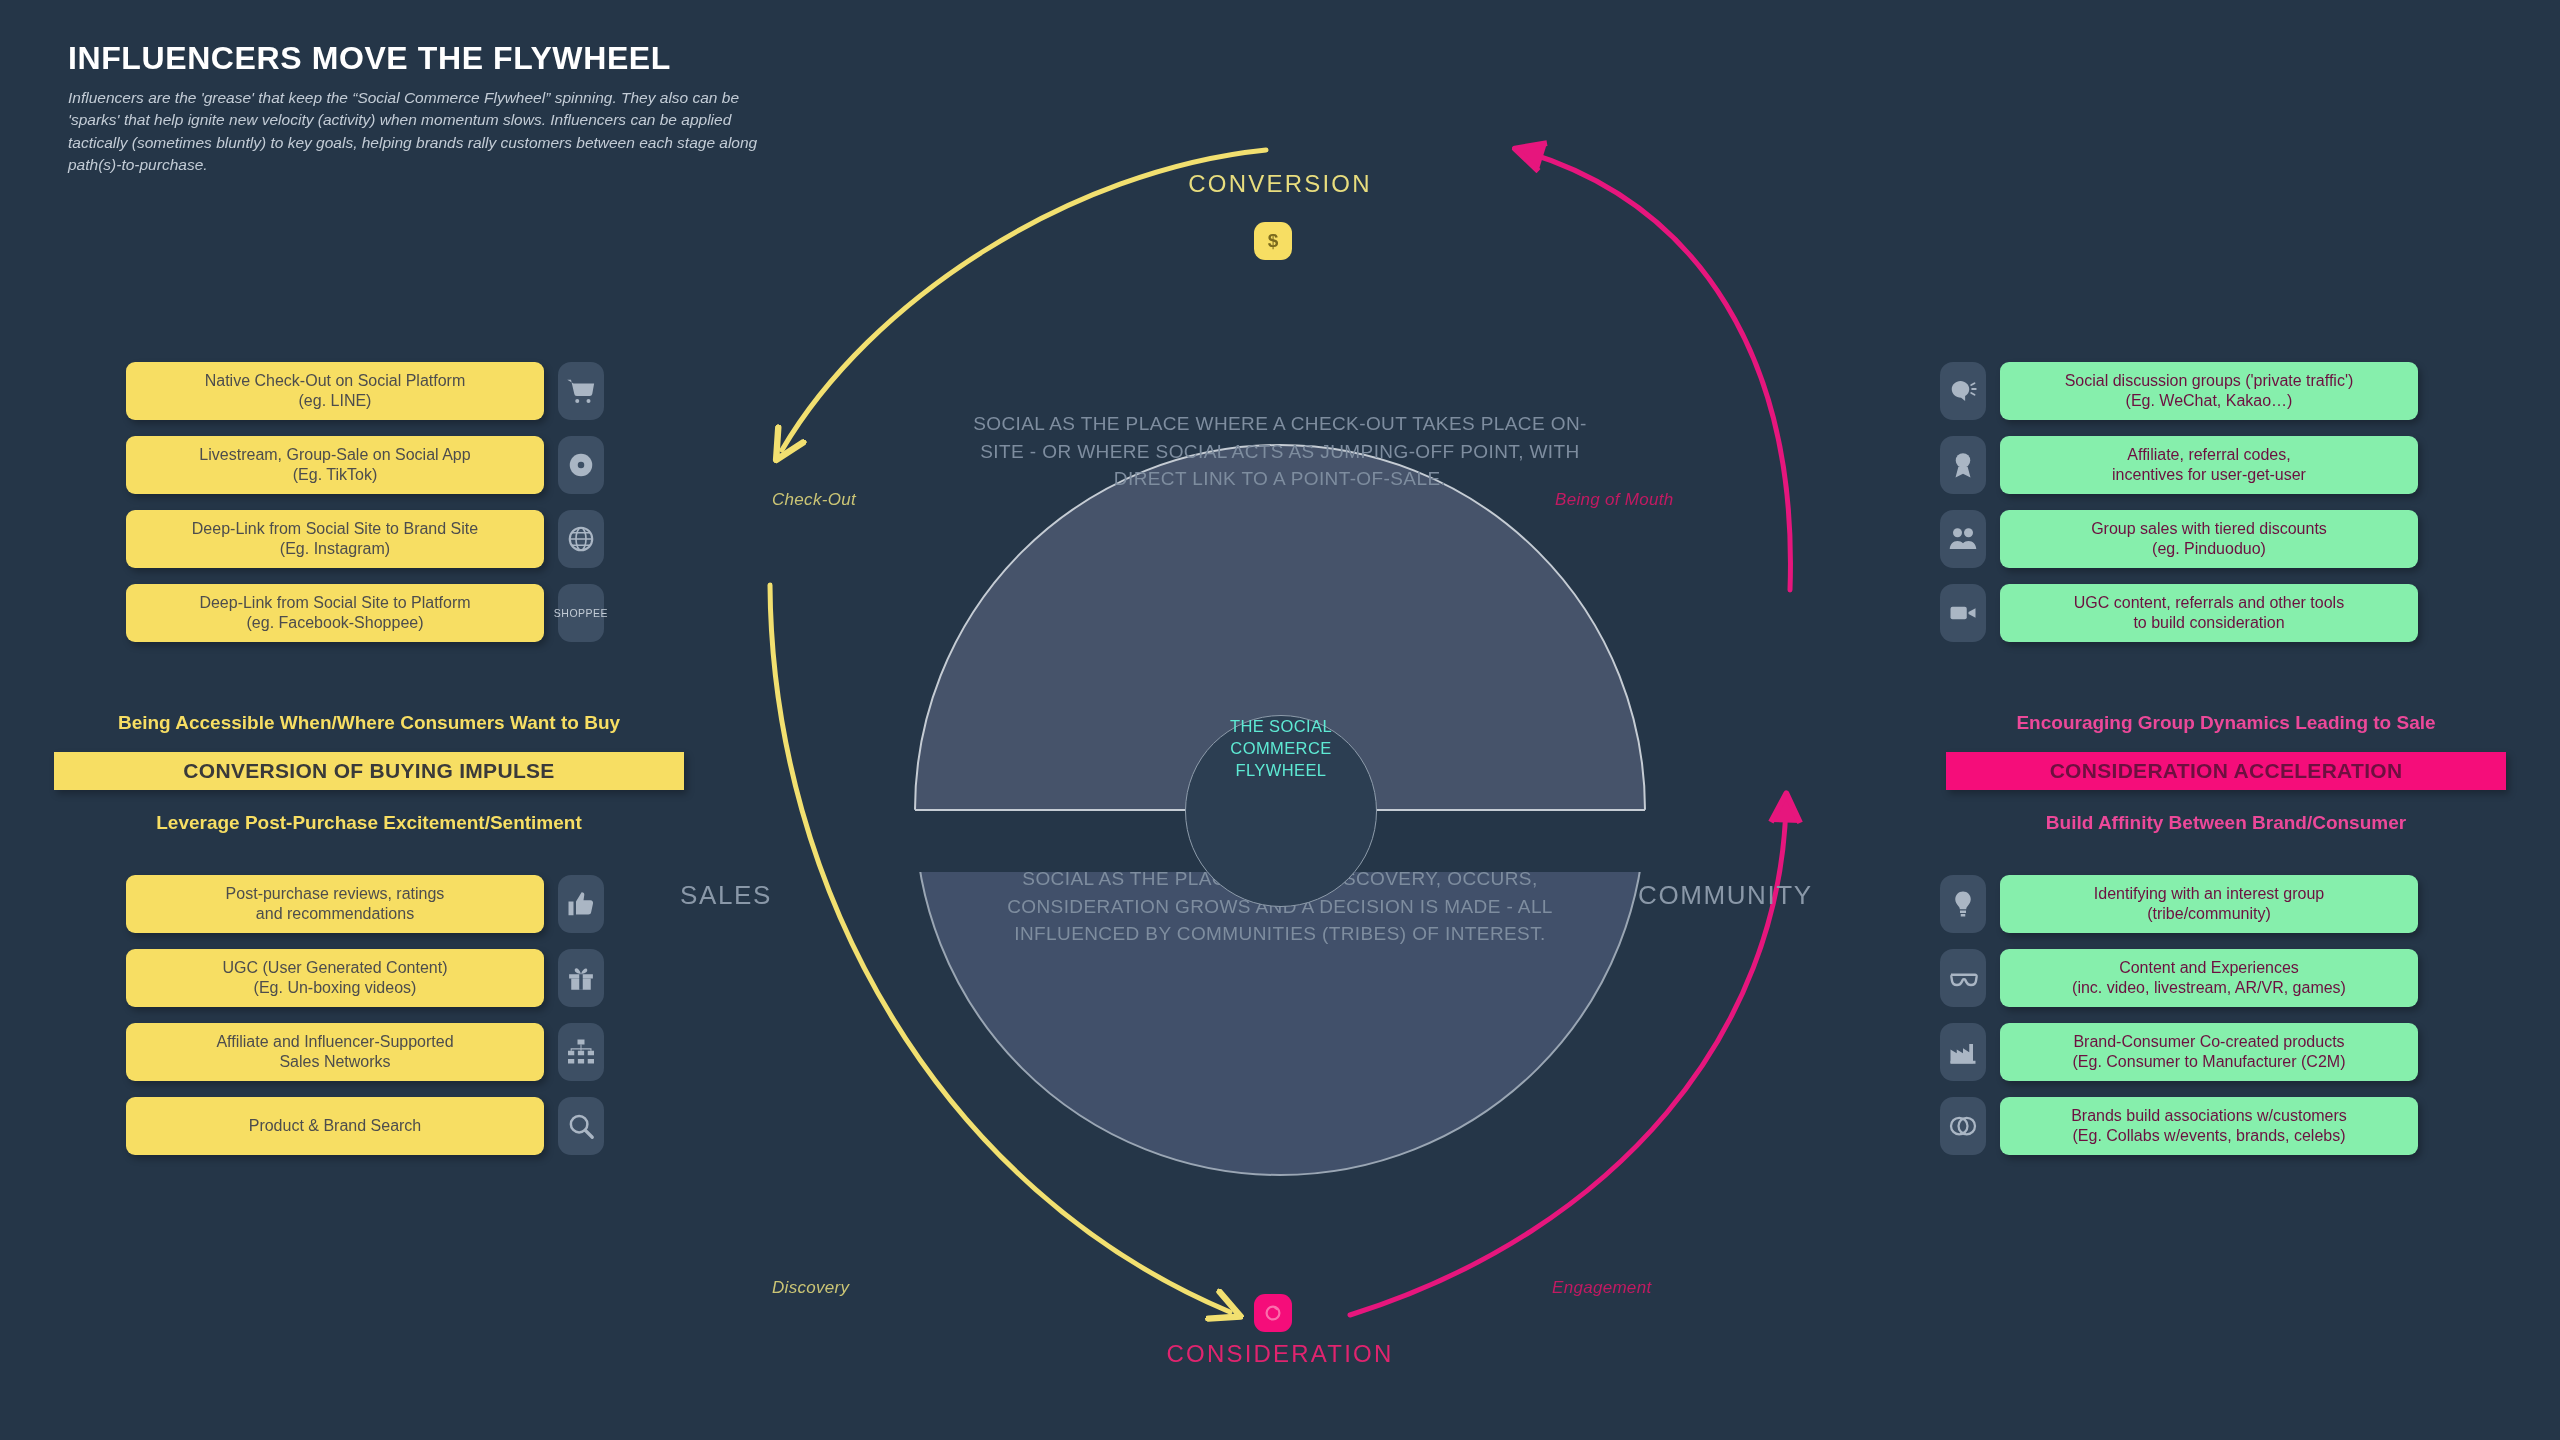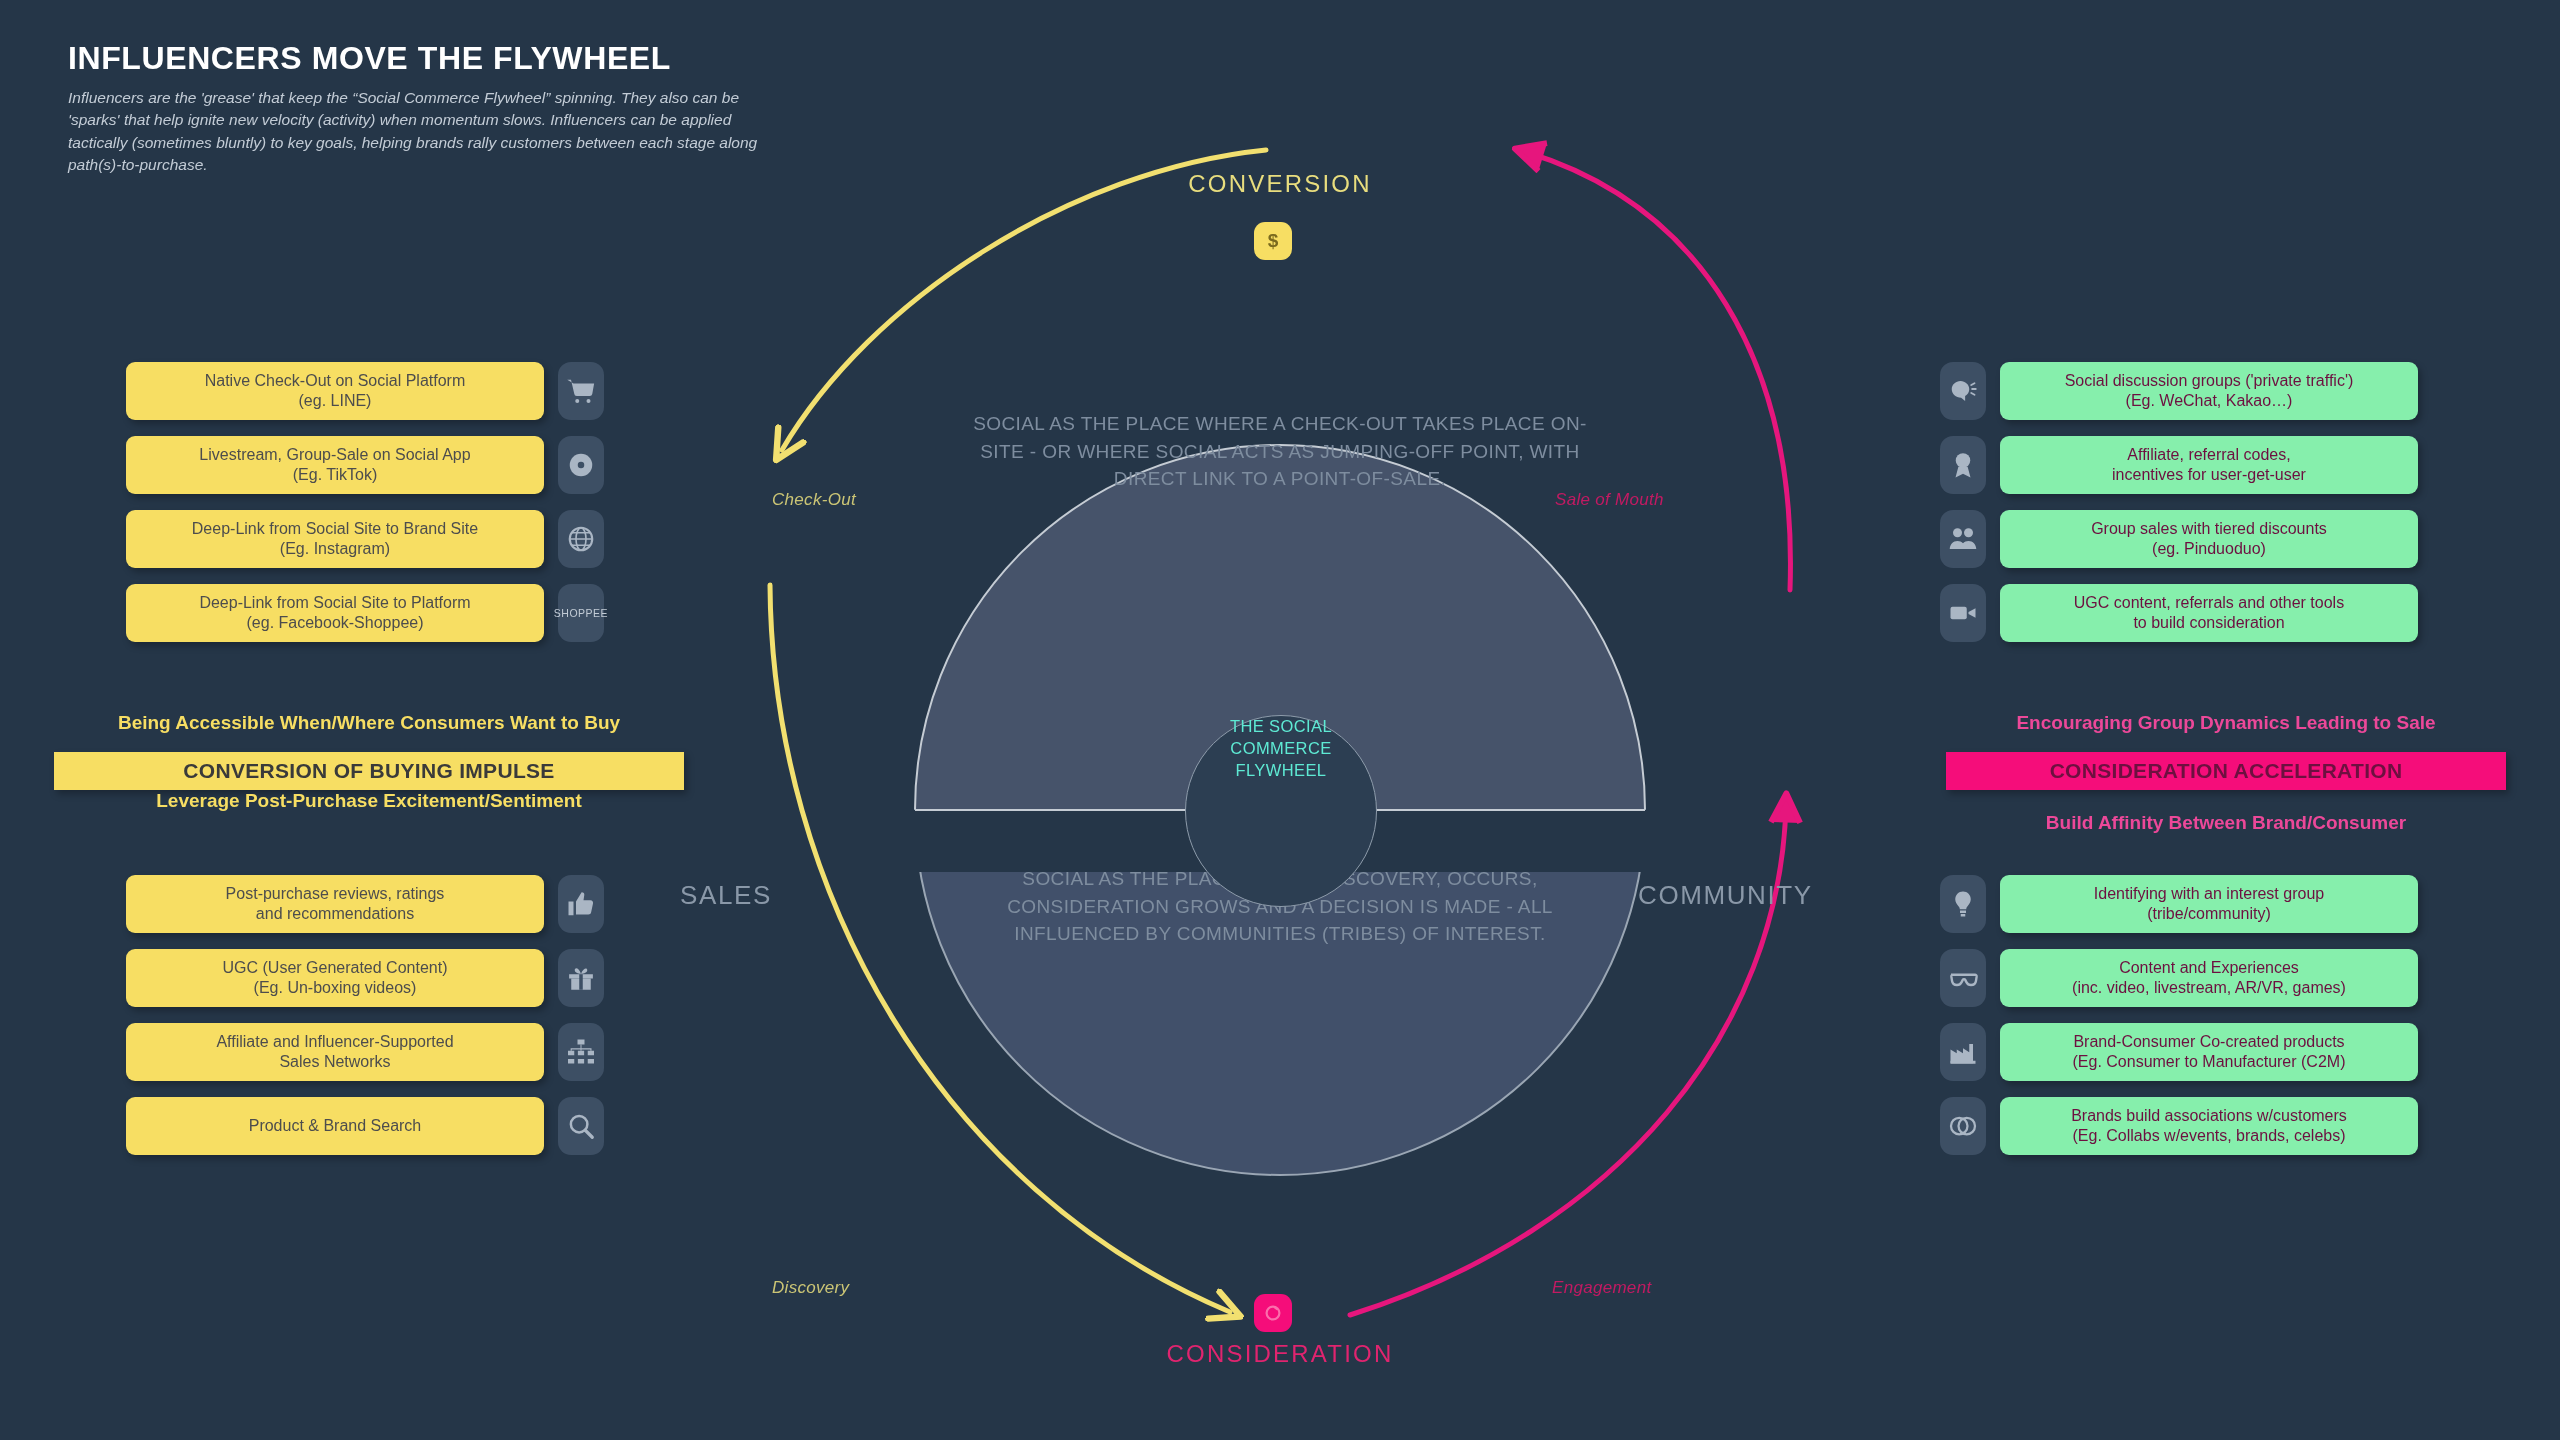--- a/index.html
+++ b/index.html
@@ -121,21 +121,21 @@
         </div>
         <div class="ico">
           <span class="shoppee">SHOPPEE</span>
         </div>
       </div>
     </div>
 </div>
 <div style="position:absolute;left:54px;top:712px;width:630px;">
   <div class="midcap y">Being Accessible When/Where Consumers Want to Buy</div>
   <div class="bigbar y" style="margin-top:18px;">CONVERSION OF BUYING IMPULSE</div>
-  <div class="midcap y" style="">Leverage Post-Purchase Excitement/Sentiment</div>
+  <div class="midcap y" style="margin-top:22px;">Leverage Post-Purchase Excitement/Sentiment</div>
 </div>
 <div class="col" style="left:126px;top:875px;">
   <div class="rowset" id="left-bot">
       <div class="prow">
         <div class="pill yellow">
           <div>Post-purchase reviews, ratings<br>and recommendations</div>
         </div>
         <div class="ico">
           <svg viewBox="0 0 24 24">
             <path d="M2 10h4v11H2zM8 10l4.5-7.5c1.6 0 2.4 1 2.1 2.4L14 9h5.6c1.4 0 2.3 1.2 2 2.5l-1.5 7c-.2 1.1-1.1 1.8-2.2 1.8H8z"></path>
@@ -327,21 +327,21 @@
   <div id="hub">
     <span>THE SOCIAL</span>
     <span>COMMERCE</span>
     <span>FLYWHEEL</span>
   </div>
 
   <div class="axis" id="lbl-sales">SALES</div>
   <div class="axis" id="lbl-comm">COMMUNITY</div>
 
   <div class="flowlbl y" id="fl-checkout">Check-Out</div>
-  <div class="flowlbl p" id="fl-wom">Sale of Mouth</div>
+  <div class="flowlbl p" id="fl-wom">Being of Mouth</div>
   <div class="flowlbl y" id="fl-disc">Discovery</div>
   <div class="flowlbl p" id="fl-eng">Engagement</div>
 </div>
 
 <div id="lbl-conv" style="left:690px;top:170px;width:1180px;">CONVERSION</div>
 <div id="lbl-cons" style="left:690px;top:1340px;width:1180px;">CONSIDERATION</div>
 
 <div class="node" id="node-conv">$</div>
 <div class="node" id="node-cons">
   <svg viewBox="0 0 24 24">

